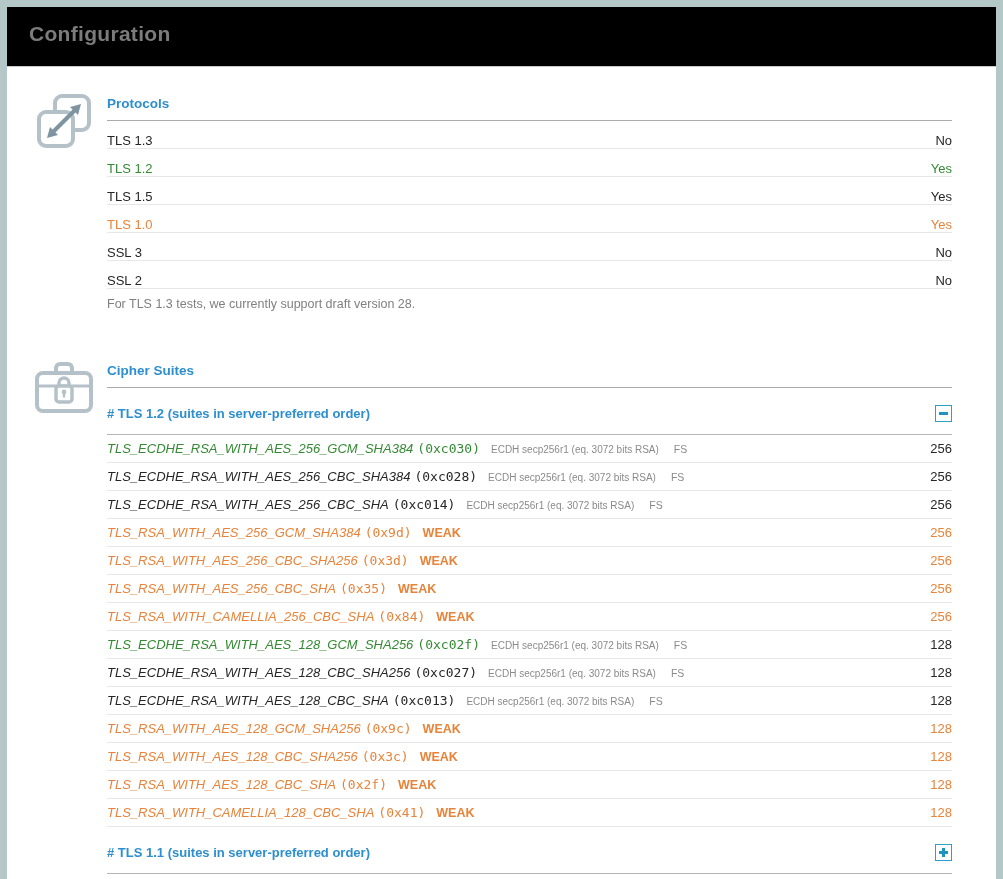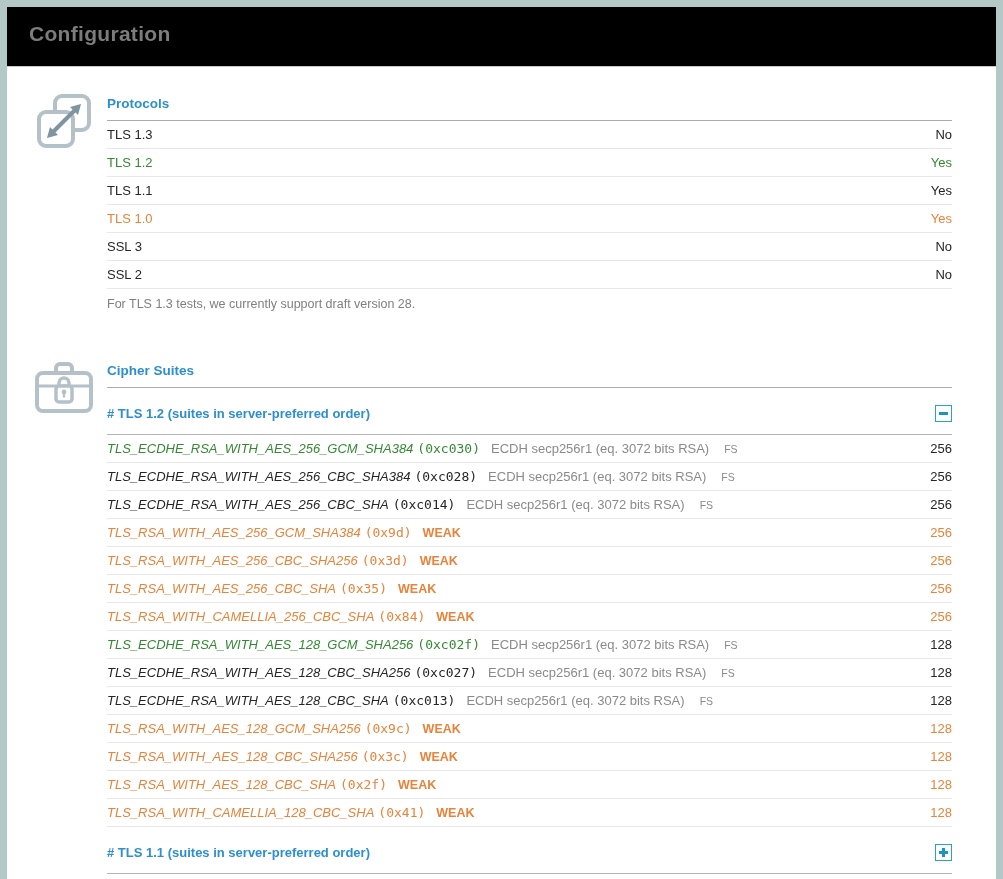--- a/index.html
+++ b/index.html
@@ -34,21 +34,21 @@
   .section{display:flex;align-items:flex-start;}
   .section.ciphers{margin-top:50px;}
   .icon-col{width:72px;flex:none;padding-top:0px;}
   .main-col{flex:1;min-width:0;}
   h2.sec-heading{
     margin:0;font-size:13.5px;font-weight:bold;color:var(--blue);
     padding:2px 0 9px 0;border-bottom:1px solid var(--headline);
   }
   
   .proto-row{
-    display:flex;justify-content:space-between;align-items:center;
+    display:flex;justify-content:space-between;align-items:flex-end;
     height:27px;border-bottom:1px solid var(--rowline);
     font-size:13px;color:var(--text);
   }
   .proto-row .good{color:var(--green);}
   .proto-row .warn{color:var(--orange);}
   .note{font-size:12.5px;color:#7f7f7f;padding-top:8px;}
   
   .group-header{
     display:flex;justify-content:space-between;align-items:center;
     padding:17px 0 12px 0;border-bottom:1px solid #b5b5b5;gap:36px;
@@ -69,21 +69,21 @@
   .suite-row{
     display:flex;justify-content:space-between;align-items:center;
     height:27px;border-bottom:1px solid var(--rowline);
   }
   .suite-main{display:flex;align-items:baseline;min-width:0;}
   .suite-name{font-size:13px;color:var(--text);white-space:nowrap;font-style:italic;}
   .suite-code{
     font-family:"DejaVu Sans Mono",monospace;font-size:13px;color:var(--text);
     margin-left:4px;white-space:nowrap;
   }
-  .suite-detail{font-size:13px;color:var(--muted);margin-left:11px;white-space:nowrap;}
+  .suite-detail{font-size:10px;color:var(--muted);margin-left:11px;white-space:nowrap;}
   .suite-fs{font-size:10.5px;color:var(--muted);margin-left:15px;}
   .weak-badge{font-size:12.5px;font-weight:bold;color:var(--orange);margin-left:11px;}
   .suite-main.good .suite-name,.suite-main.good .suite-code{color:var(--green);}
   .suite-main.weak .suite-name,.suite-main.weak .suite-code{color:var(--orange);}
   .suite-strength{font-size:13px;color:var(--text);flex:none;margin-left:12px;}
   .suite-strength.weak{color:var(--orange);}
 </style>
 </head>
 <body>
 
@@ -109,21 +109,21 @@
         <div>
             <div class="proto-row">
               <span class="proto-name neutral">TLS 1.3</span>
               <span class="proto-value neutral">No</span>
             </div>
             <div class="proto-row">
               <span class="proto-name good">TLS 1.2</span>
               <span class="proto-value good">Yes</span>
             </div>
             <div class="proto-row">
-              <span class="proto-name neutral">TLS 1.1</span>
+              <span class="proto-name neutral">TLS 1.5</span>
               <span class="proto-value neutral">Yes</span>
             </div>
             <div class="proto-row">
               <span class="proto-name warn">TLS 1.0</span>
               <span class="proto-value warn">Yes</span>
             </div>
             <div class="proto-row">
               <span class="proto-name neutral">SSL 3</span>
               <span class="proto-value neutral">No</span>
             </div>

